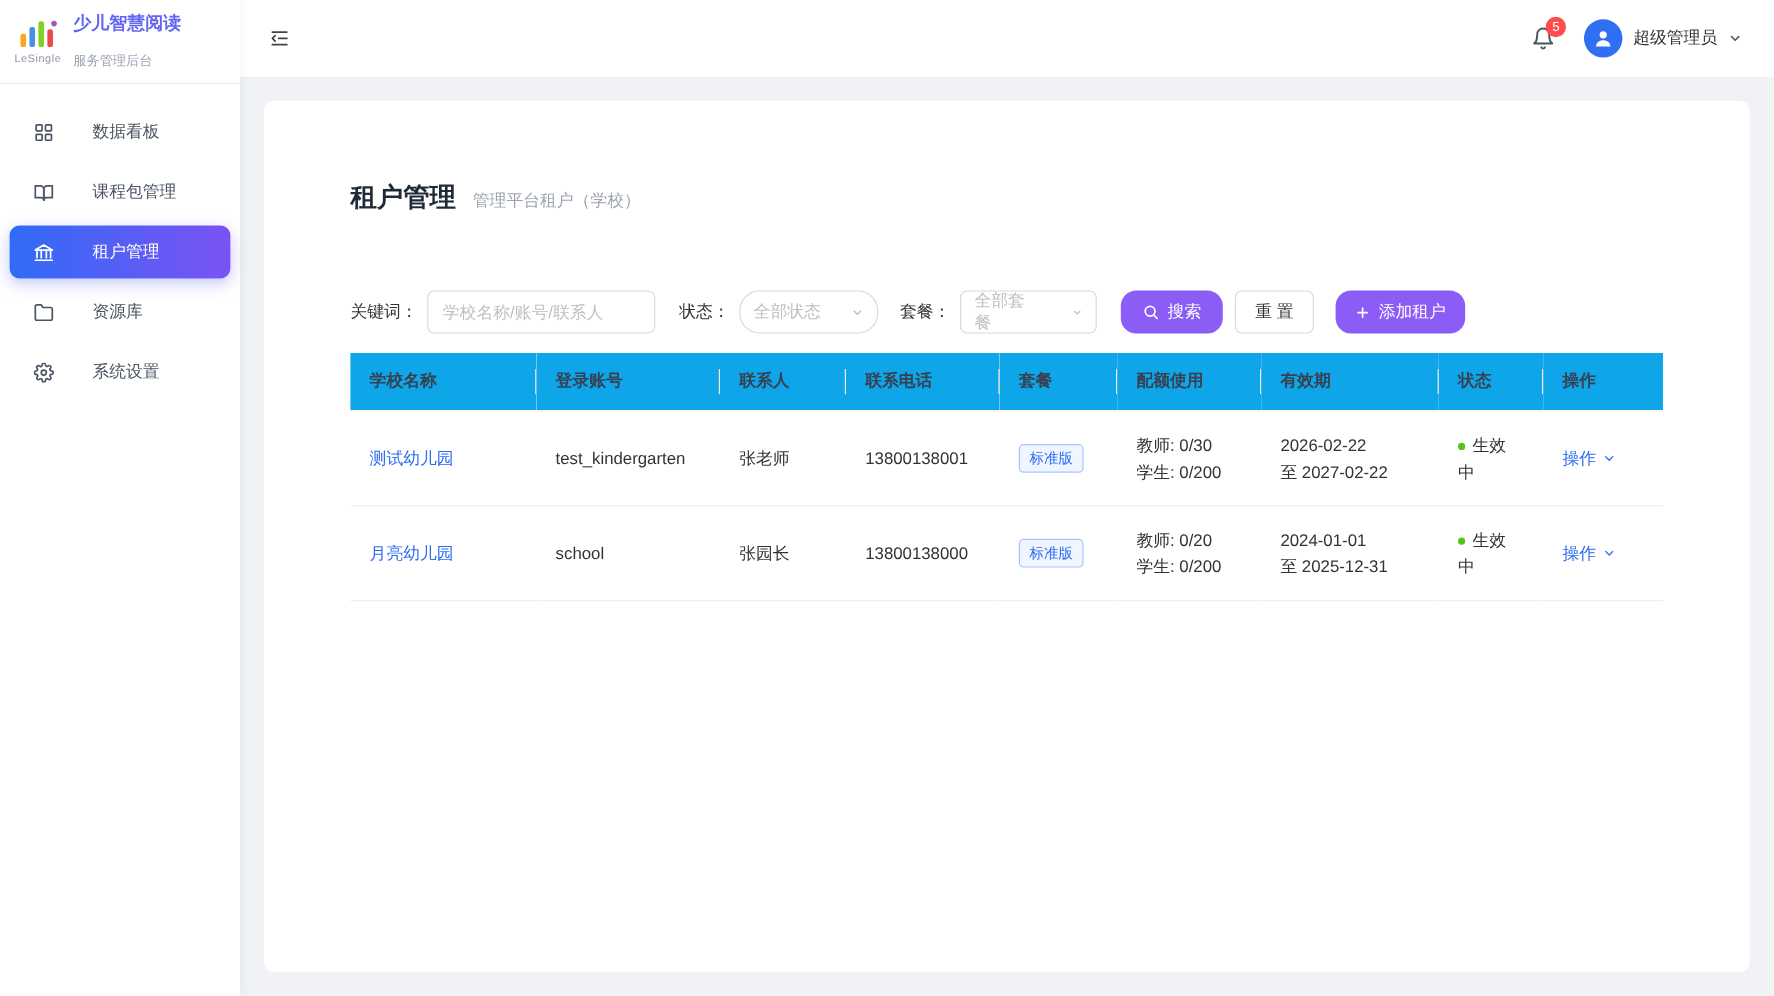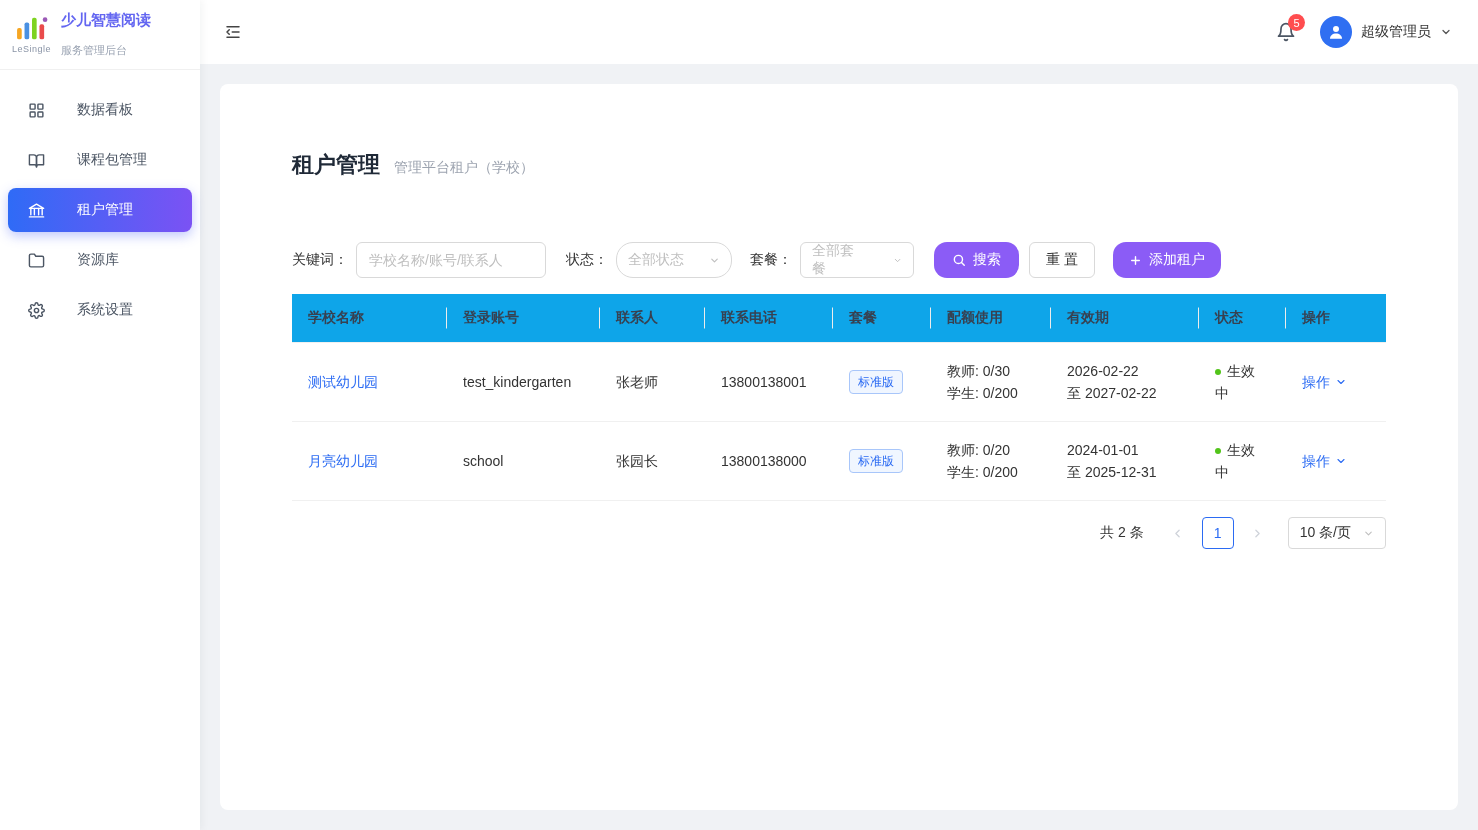--- a/index.html
+++ b/index.html
@@ -292,38 +292,16 @@
                 <span>操作</span>
                 <svg width="12" height="12" viewBox="0 0 24 24" fill="none" stroke="currentColor" stroke-width="2.2" stroke-linecap="round" stroke-linejoin="round">
                     <polyline points="6 9 12 15 18 9"></polyline>
                   </svg>
               </span>
             </td>
           </tr>
         </tbody>
       </table>
 
-      <div class="pagination">
-        <span class="pg-total">共 2 条</span>
-        <span class="pg-arrow">
-          <svg width="13" height="13" viewBox="0 0 24 24" fill="none" stroke="currentColor" stroke-width="2.4" stroke-linecap="round" stroke-linejoin="round">
-              <polyline points="15 18 9 12 15 6"></polyline>
-            </svg>
-        </span>
-        <span class="pg-num">1</span>
-        <span class="pg-arrow">
-          <svg width="13" height="13" viewBox="0 0 24 24" fill="none" stroke="currentColor" stroke-width="2.4" stroke-linecap="round" stroke-linejoin="round">
-              <polyline points="9 18 15 12 9 6"></polyline>
-            </svg>
-        </span>
-        <span class="pg-size">
-          <span>10 条/页</span>
-          <span class="chev">
-            <svg width="11" height="11" viewBox="0 0 24 24" fill="none" stroke="currentColor" stroke-width="2.4" stroke-linecap="round" stroke-linejoin="round">
-                <polyline points="6 9 12 15 18 9"></polyline>
-              </svg>
-          </span>
-        </span>
-      </div>
 
     </div>
   </div>
 </div>
 
 </body></html>

